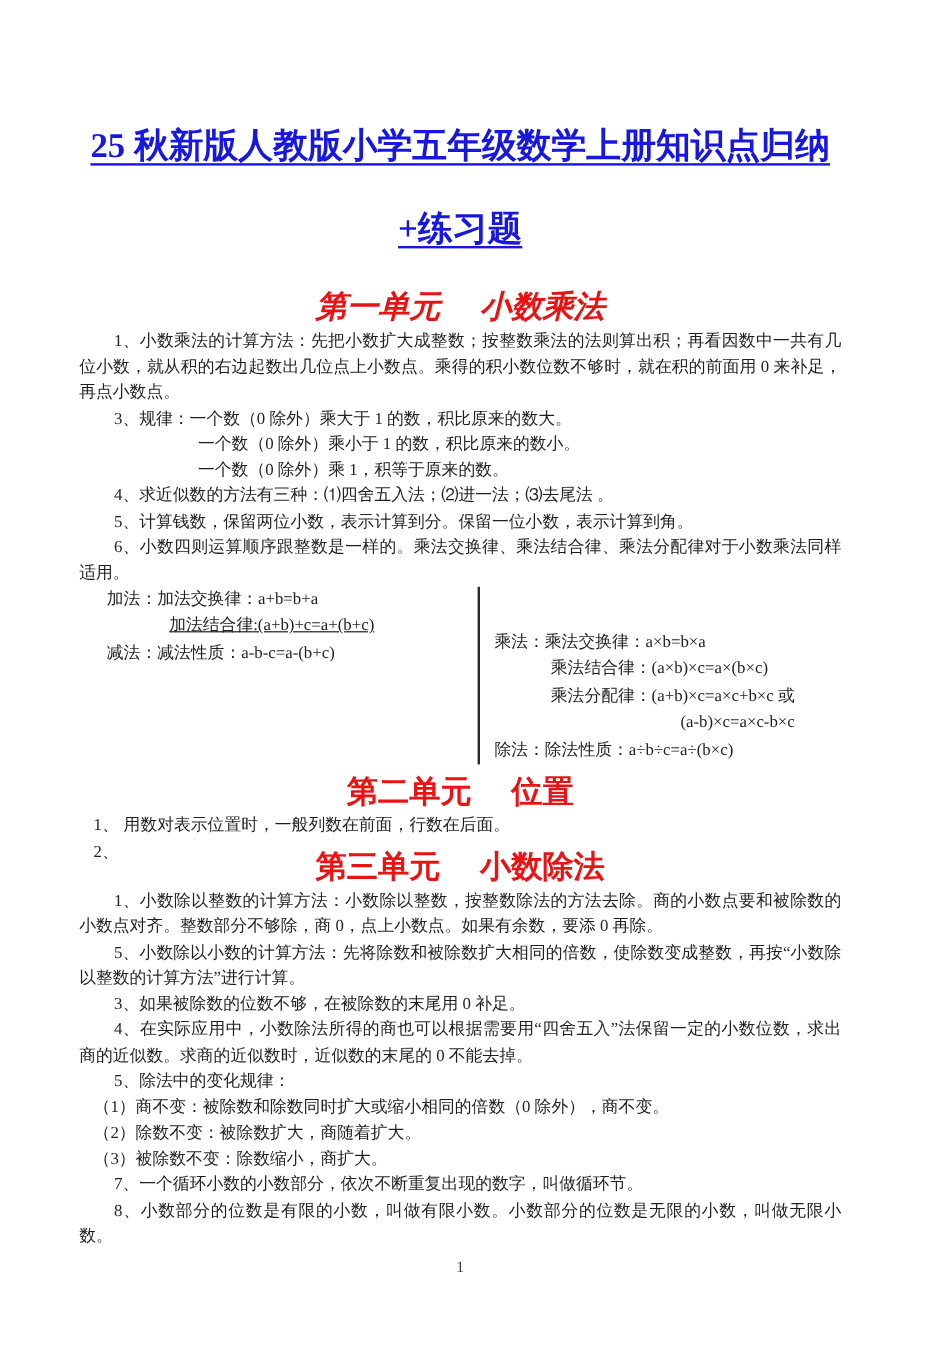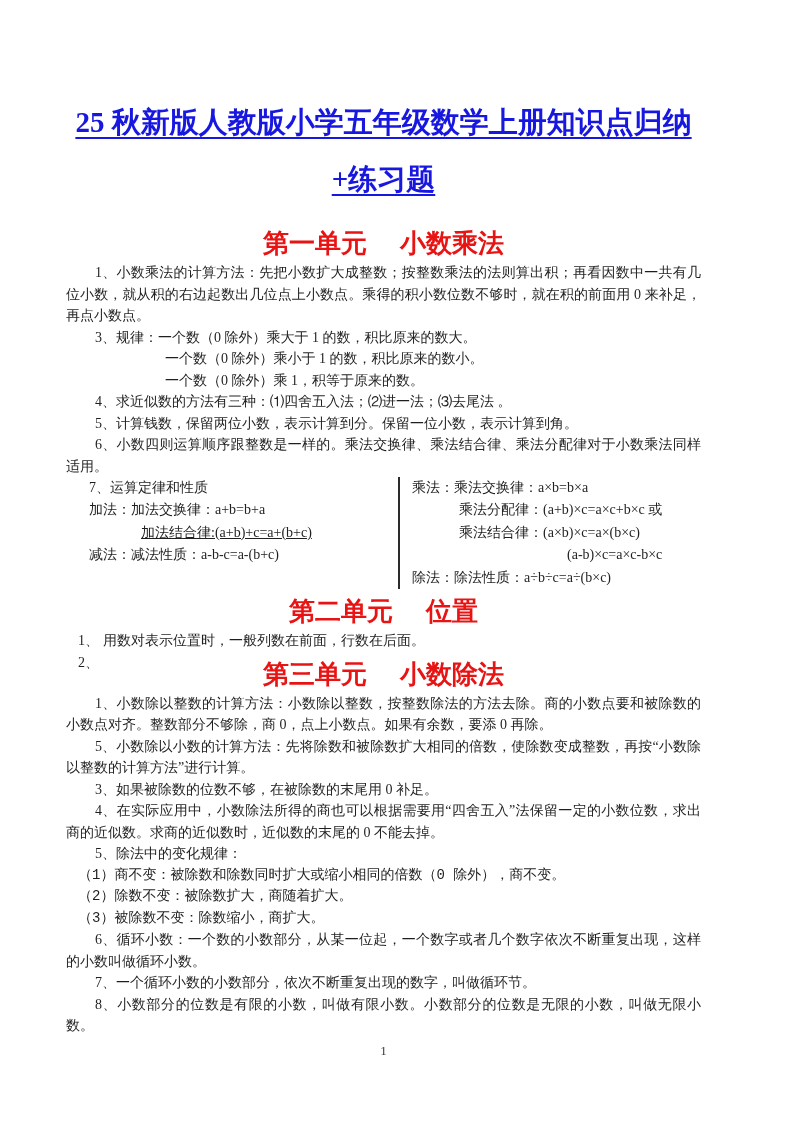--- a/index.html
+++ b/index.html
@@ -20,62 +20,62 @@
   .title-line {
     text-align: center;
     font-size: 29px;
     font-weight: bold;
     color: #1717e0;
     line-height: 40px;
     text-decoration: underline;
     text-decoration-thickness: 2px;
     text-underline-offset: 5px;
   }
-  .title-line.line2 { margin-top: 17px; }
+  .title-line.line2 { margin-top: 29px; }
   
   .sec-heading {
     margin: 6px 0 2px 0;
     text-align: center;
     font-size: 26px;
     font-weight: bold;
     color: #e81414;
     line-height: 33px;
   }
-  .sec-heading.first { margin-top: 28px; margin-bottom: 2px; }
+  .sec-heading.first { margin-top: 28px; margin-bottom: 2px; font-style: italic; }
   .hgap { display: inline-block; width: 33px; }
   
   .para {
     margin: 0;
     font-size: 14px;
     line-height: 21.5px;
     text-align: justify;
     text-indent: 29px;
   }
   .para.cont { text-indent: 0; padding-left: 99px; font-family: Liberation Serif, serif; }
-  .para.sub  { text-indent: 0; padding-left: 12px; font-family: Liberation Mono, monospace; }
+  .para.sub  { text-indent: 0; padding-left: 12px; }
   
   .hang {
     position: relative;
     margin: 0;
     font-size: 14px;
     line-height: 21.5px;
     text-align: justify;
     padding-left: 37px;
   }
   .hang .num { position: absolute; left: 12px; top: 0; }
   
   .laws { display: flex; align-items: stretch; }
   .laws-col div {
     font-size: 14px;
     line-height: 22.4px;
     white-space: nowrap;
   }
   .laws-left  { box-sizing: border-box; width: 332px; padding-left: 23px; }
   .laws-divider { width: 2px; background: #2b2b2b; }
-  .laws-right { padding-left: 12px; flex: 1; }
+  .laws-right { padding-left: 12px; flex: 1; margin-top: 36px; }
   .li3  { padding-left: 52px; text-decoration: underline; }
   .li5  { padding-left: 78px; }
   .ri3  { padding-left: 47px; }
   .ri10 { padding-left: 155px; }
   
   .page-number {
     margin-top: 6px;
     text-align: center;
     font-size: 13px;
     color: #3a3a3a;
@@ -96,49 +96,47 @@
   <p class="para">1、小数乘法的计算方法：先把小数扩大成整数；按整数乘法的法则算出积；再看因数中一共有几位小数，就从积的右边起数出几位点上小数点。乘得的积小数位数不够时，就在积的前面用 0 来补足，再点小数点。</p>
   <p class="para">3、规律：一个数（0 除外）乘大于 1 的数，积比原来的数大。</p>
   <p class="para cont">一个数（0 除外）乘小于 1 的数，积比原来的数小。</p>
   <p class="para cont">一个数（0 除外）乘 1，积等于原来的数。</p>
   <p class="para">4、求近似数的方法有三种：⑴四舍五入法；⑵进一法；⑶去尾法 。</p>
   <p class="para">5、计算钱数，保留两位小数，表示计算到分。保留一位小数，表示计算到角。</p>
   <p class="para">6、小数四则运算顺序跟整数是一样的。乘法交换律、乘法结合律、乘法分配律对于小数乘法同样适用。</p>
 
   <div class="laws">
     <div class="laws-col laws-left">
-      <div>7、运算定律和性质</div>
       <div>加法：加法交换律：a+b=b+a</div>
       <div class="li3">加法结合律:(a+b)+c=a+(b+c)</div>
       <div>减法：减法性质：a-b-c=a-(b+c)</div>
     </div>
     <div class="laws-divider"></div>
     <div class="laws-col laws-right">
       <div>乘法：乘法交换律：a×b=b×a</div>
+      <div class="ri3">乘法结合律：(a×b)×c=a×(b×c)</div>
       <div class="ri3">乘法分配律：(a+b)×c=a×c+b×c 或</div>
-      <div class="ri3">乘法结合律：(a×b)×c=a×(b×c)</div>
       <div class="ri10">(a-b)×c=a×c-b×c</div>
       <div>除法：除法性质：a÷b÷c=a÷(b×c)</div>
     </div>
   </div>
 
   <h2 class="sec-heading"><span>第二单元</span><span class="hgap"></span><span>位置</span></h2>
 
   <div class="hang"><span class="num">1、</span><span>用数对表示位置时，一般列数在前面，行数在后面。</span></div>
   <div class="hang"><span class="num">2、</span></div>
 
   <h2 class="sec-heading"><span>第三单元</span><span class="hgap"></span><span>小数除法</span></h2>
 
   <p class="para">1、小数除以整数的计算方法：小数除以整数，按整数除法的方法去除。商的小数点要和被除数的小数点对齐。整数部分不够除，商 0，点上小数点。如果有余数，要添 0 再除。</p>
   <p class="para">5、小数除以小数的计算方法：先将除数和被除数扩大相同的倍数，使除数变成整数，再按“小数除以整数的计算方法”进行计算。</p>
   <p class="para">3、如果被除数的位数不够，在被除数的末尾用 0 补足。</p>
   <p class="para">4、在实际应用中，小数除法所得的商也可以根据需要用“四舍五入”法保留一定的小数位数，求出商的近似数。求商的近似数时，近似数的末尾的 0 不能去掉。</p>
   <p class="para">5、除法中的变化规律：</p>
   <p class="para sub">（1）商不变：被除数和除数同时扩大或缩小相同的倍数（0 除外），商不变。</p>
   <p class="para sub">（2）除数不变：被除数扩大，商随着扩大。</p>
   <p class="para sub">（3）被除数不变：除数缩小，商扩大。</p>
-  <p class="para">6、循环小数：一个数的小数部分，从某一位起，一个数字或者几个数字依次不断重复出现，这样的小数叫做循环小数。</p>
   <p class="para">7、一个循环小数的小数部分，依次不断重复出现的数字，叫做循环节。</p>
   <p class="para">8、小数部分的位数是有限的小数，叫做有限小数。小数部分的位数是无限的小数，叫做无限小数。</p>
 
   <div class="page-number">1</div>
 
 </div>
 
 </body></html>

